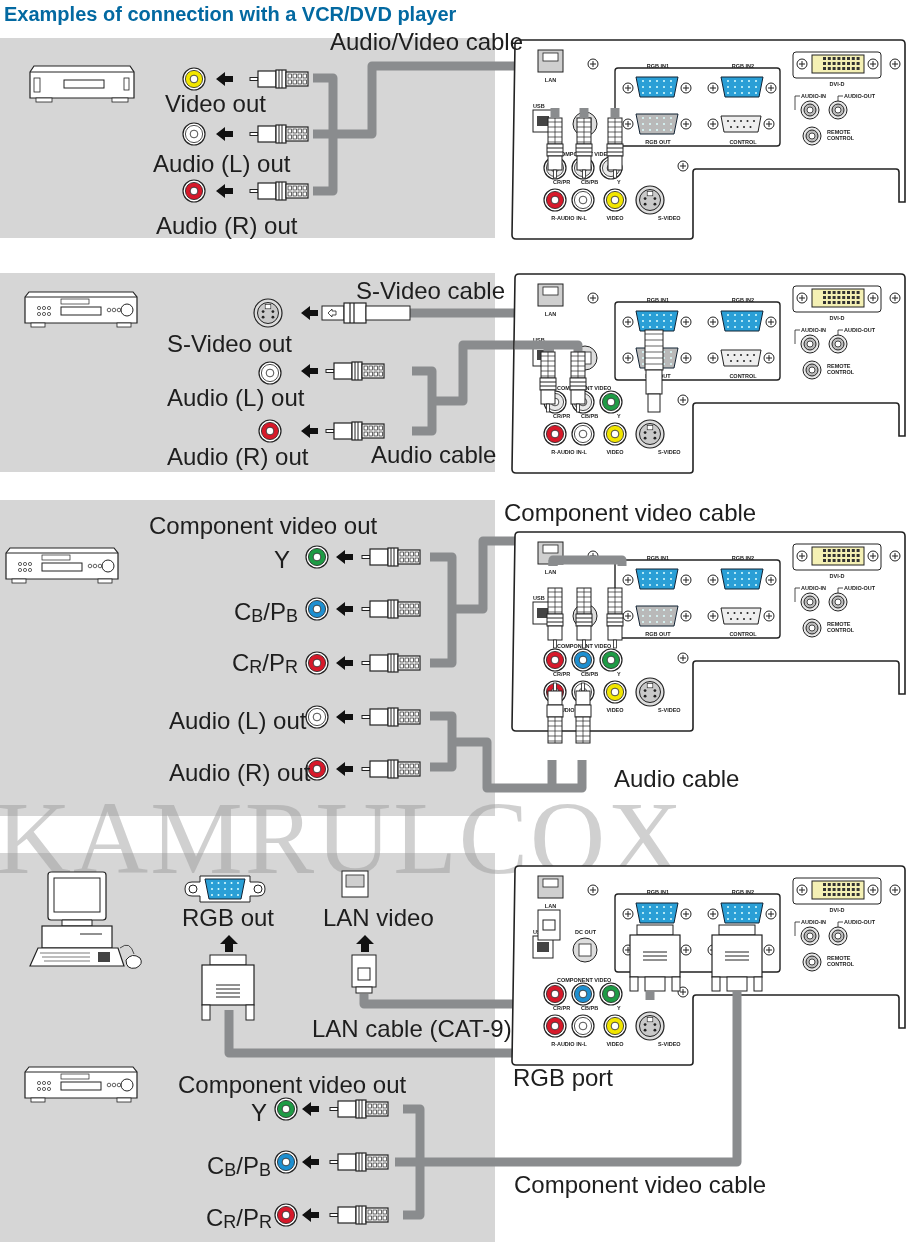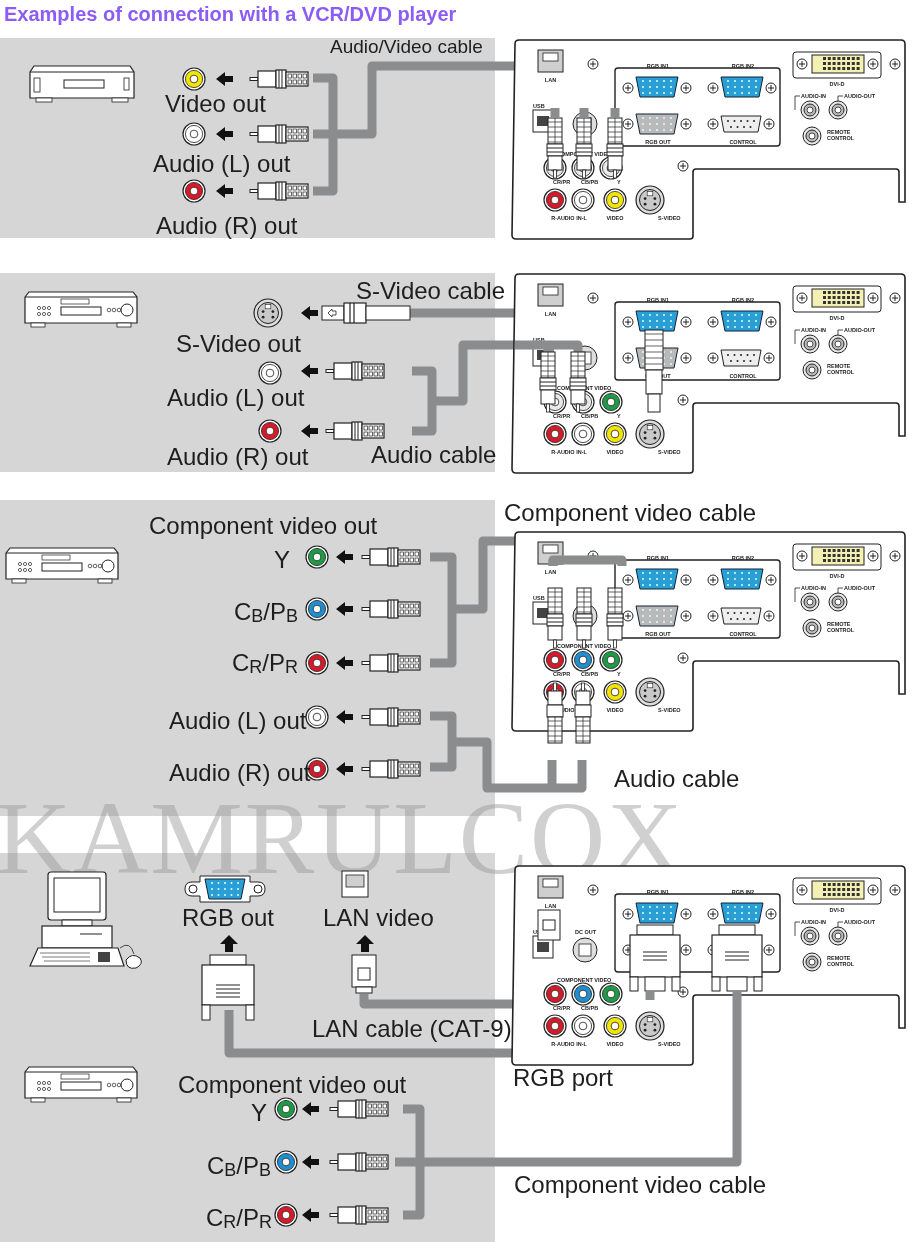--- a/index.html
+++ b/index.html
@@ -1,19 +1,19 @@
 <!DOCTYPE html>
 <html><head>
 <meta charset="utf-8">
 <style>
   html, body { margin:0; padding:0; background:#ffffff; }
   body { width:915px; height:1242px; position:relative; overflow:hidden;
          font-family:"Liberation Sans", sans-serif; color:#1a1a1a; }
   .abs { position:absolute; }
-  .title { left:4px; top:3px; font-size:20px; font-weight:bold; color:#8b5cf6; white-space:nowrap; }
+  .title { left:4px; top:3px; font-size:20px; font-weight:bold; color:#0369a1; white-space:nowrap; }
   .graybg { position:absolute; left:0; width:495px; background:#d6d6d6; }
   .lbl { position:absolute; font-size:24px; white-space:nowrap; color:#1e1e1e; }
   .lbl sub { font-size:0.75em; vertical-align:baseline; position:relative; top:0.1em; }
   .watermark { position:absolute; left:-4px; top:778px; font-family:"Liberation Serif", serif;
                font-size:104px; color:rgba(150,150,150,0.45); letter-spacing:2px; white-space:nowrap; }
   svg { position:absolute; left:0; top:0; overflow:visible; }
   .panel-label { font-family:"Liberation Sans", sans-serif; font-size:5.5px; font-weight:bold; fill:#222; }
 </style>
 </head>
 <body>
@@ -1640,27 +1640,27 @@
       <rect x="368" y="1216" width="3.5" height="4" fill="none" stroke="#222" stroke-width="0.7"></rect>
       <rect x="373" y="1210" width="3.5" height="4" fill="none" stroke="#222" stroke-width="0.7"></rect>
       <rect x="373" y="1216" width="3.5" height="4" fill="none" stroke="#222" stroke-width="0.7"></rect>
       <rect x="378" y="1210" width="3.5" height="4" fill="none" stroke="#222" stroke-width="0.7"></rect>
       <rect x="378" y="1216" width="3.5" height="4" fill="none" stroke="#222" stroke-width="0.7"></rect>
       <rect x="383" y="1210" width="3.5" height="4" fill="none" stroke="#222" stroke-width="0.7"></rect>
       <rect x="383" y="1216" width="3.5" height="4" fill="none" stroke="#222" stroke-width="0.7"></rect>
     </g>
   </svg>
 
-<div class="lbl" style="left:330px;top:36px;font-size:19px;">Audio/Video cable</div>
+<div class="lbl" style="left:330px;top:28px;font-size:24px;">Audio/Video cable</div>
 <div class="lbl" style="left:165px;top:90px;">Video out</div>
 <div class="lbl" style="left:153px;top:150px;">Audio (L) out</div>
 <div class="lbl" style="left:156px;top:212px;">Audio (R) out</div>
 
 <div class="lbl" style="left:356px;top:277px;text-align:center;">S-Video cable</div>
-<div class="lbl" style="left:176px;top:330px;">S-Video out</div>
+<div class="lbl" style="left:167px;top:330px;">S-Video out</div>
 <div class="lbl" style="left:167px;top:384px;">Audio (L) out</div>
 <div class="lbl" style="left:167px;top:443px;">Audio (R) out</div>
 <div class="lbl" style="left:371px;top:441px;">Audio cable</div>
 
 <div class="lbl" style="left:149px;top:512px;">Component video out</div>
 <div class="lbl" style="left:504px;top:499px;">Component video cable</div>
 <div class="lbl" style="left:274px;top:546px;">Y</div>
 <div class="lbl" style="left:234px;top:598px;">
   <span>C</span><sub>B</sub><span>/P</span><sub>B</sub>
 </div>

